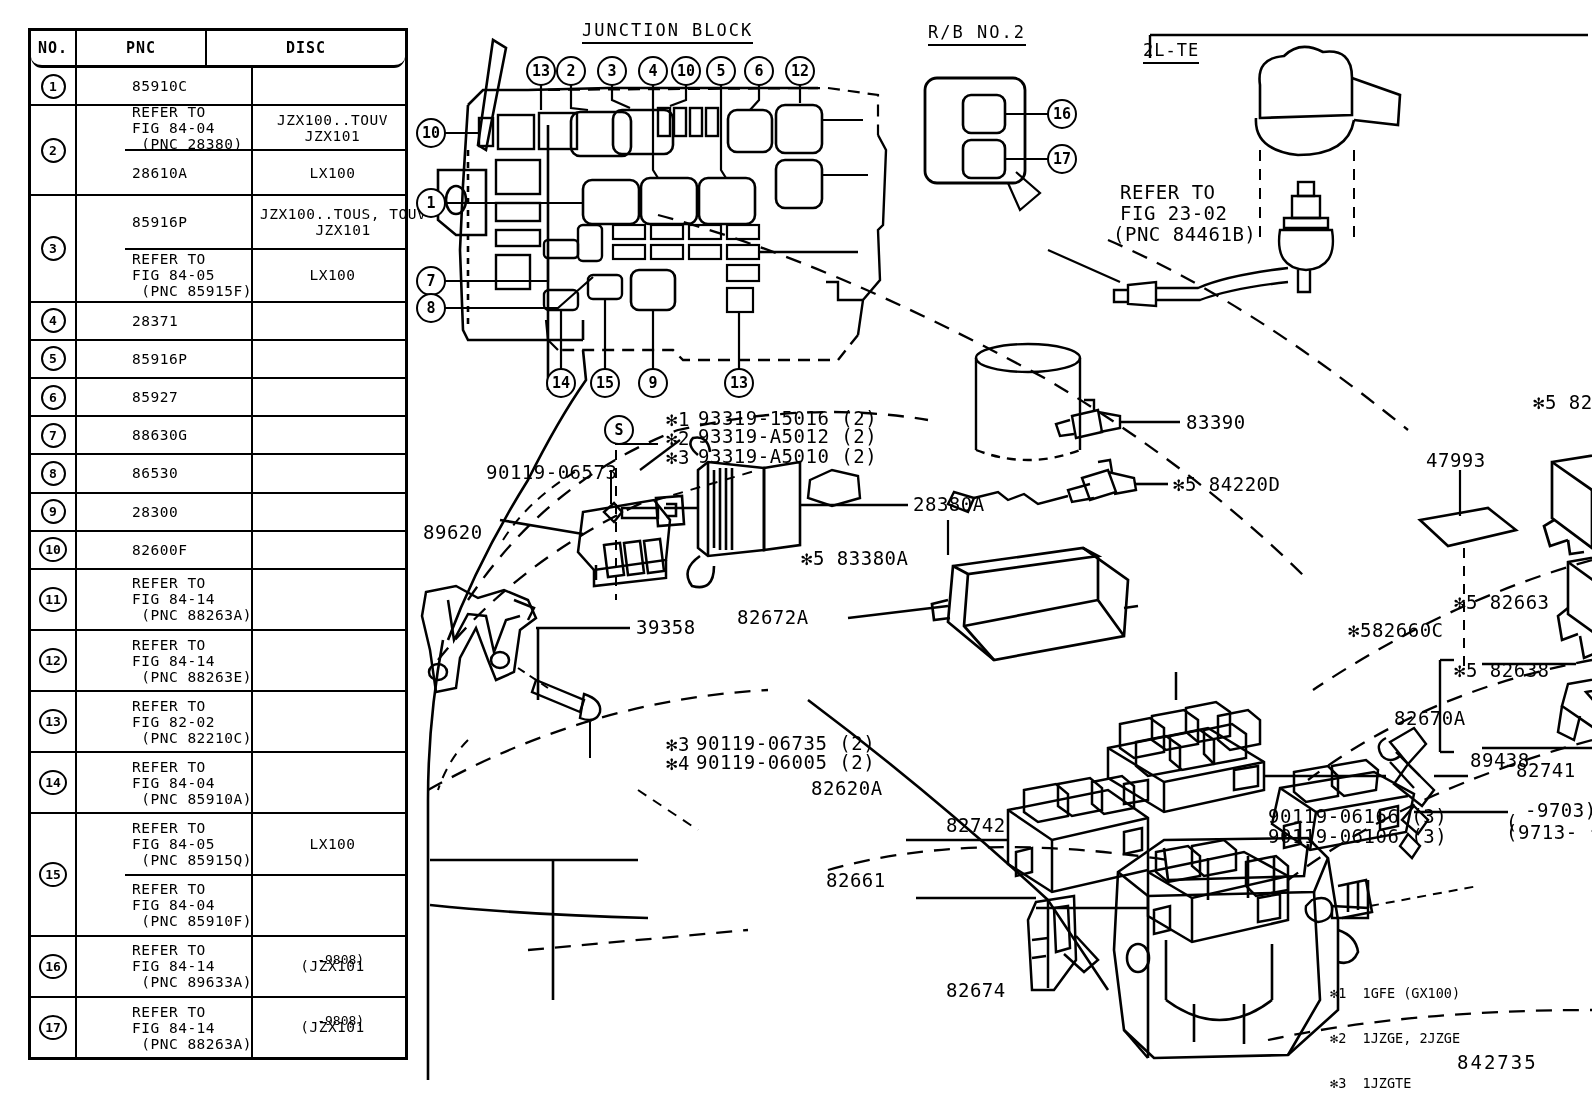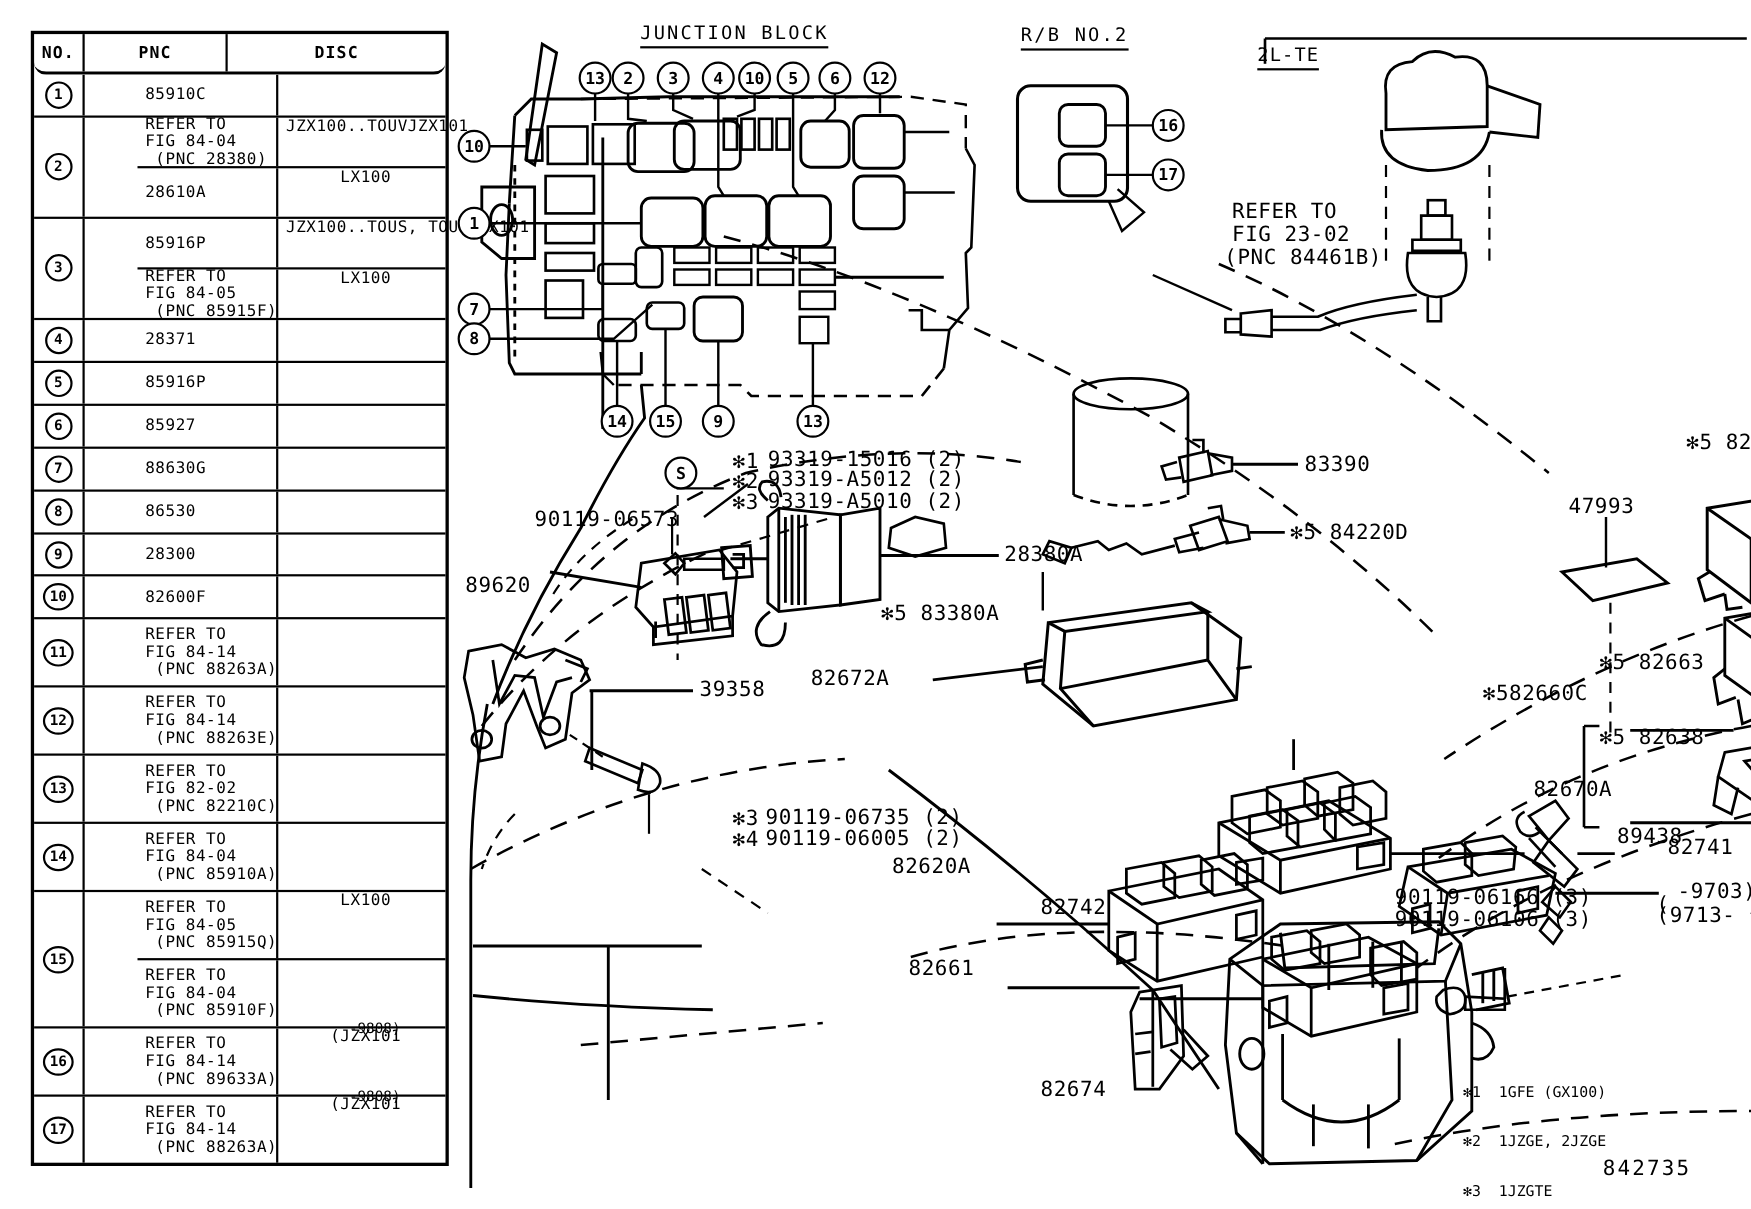--- a/index.html
+++ b/index.html
@@ -15,21 +15,21 @@
   .th.pnc{width:128px;border-right:2px solid #000;}
   .th.disc{flex:1;}
   .trow{display:flex;border-bottom:2px solid #000;flex:1 1 auto;min-height:0;}
   .trow:last-child{border-bottom:none;}
   .c-no{width:44px;border-right:2px solid #000;display:flex;align-items:center;justify-content:center;flex:0 0 44px;}
   .c-right{flex:1;display:flex;flex-direction:column;min-width:0;padding-left:48px;}
   .subrow{flex:1;display:flex;border-bottom:2px solid #000;min-height:0;}
   .subrow:last-child{border-bottom:none;}
   .c-pnc{width:128px;border-right:2px solid #000;flex:0 0 128px;
          display:flex;flex-direction:column;justify-content:center;padding-left:7px;box-sizing:border-box;}
-  .c-disc{flex:1;display:flex;flex-direction:row;justify-content:center;padding-left:7px;box-sizing:border-box;}
+  .c-disc{flex:1;display:flex;flex-direction:column;justify-content:center;padding-left:7px;box-sizing:border-box;align-items:center;}
   .ln{font-size:14.5px;line-height:16px;white-space:pre;letter-spacing:0.5px;}
   .circ{width:25px;height:25px;border:2.2px solid #000;border-radius:50%;
         display:flex;align-items:center;justify-content:center;font-size:13px;font-weight:bold;box-sizing:border-box;}
   .circ.wide{width:28px;}
 
   
   .daterange{position:relative;display:inline-block;font-size:14.5px;line-height:15px;white-space:pre;}
   .daterange .paren{letter-spacing:0.5px;}
   .daterange .sup{position:absolute;left:17px;top:-7px;font-size:13px;}
 

